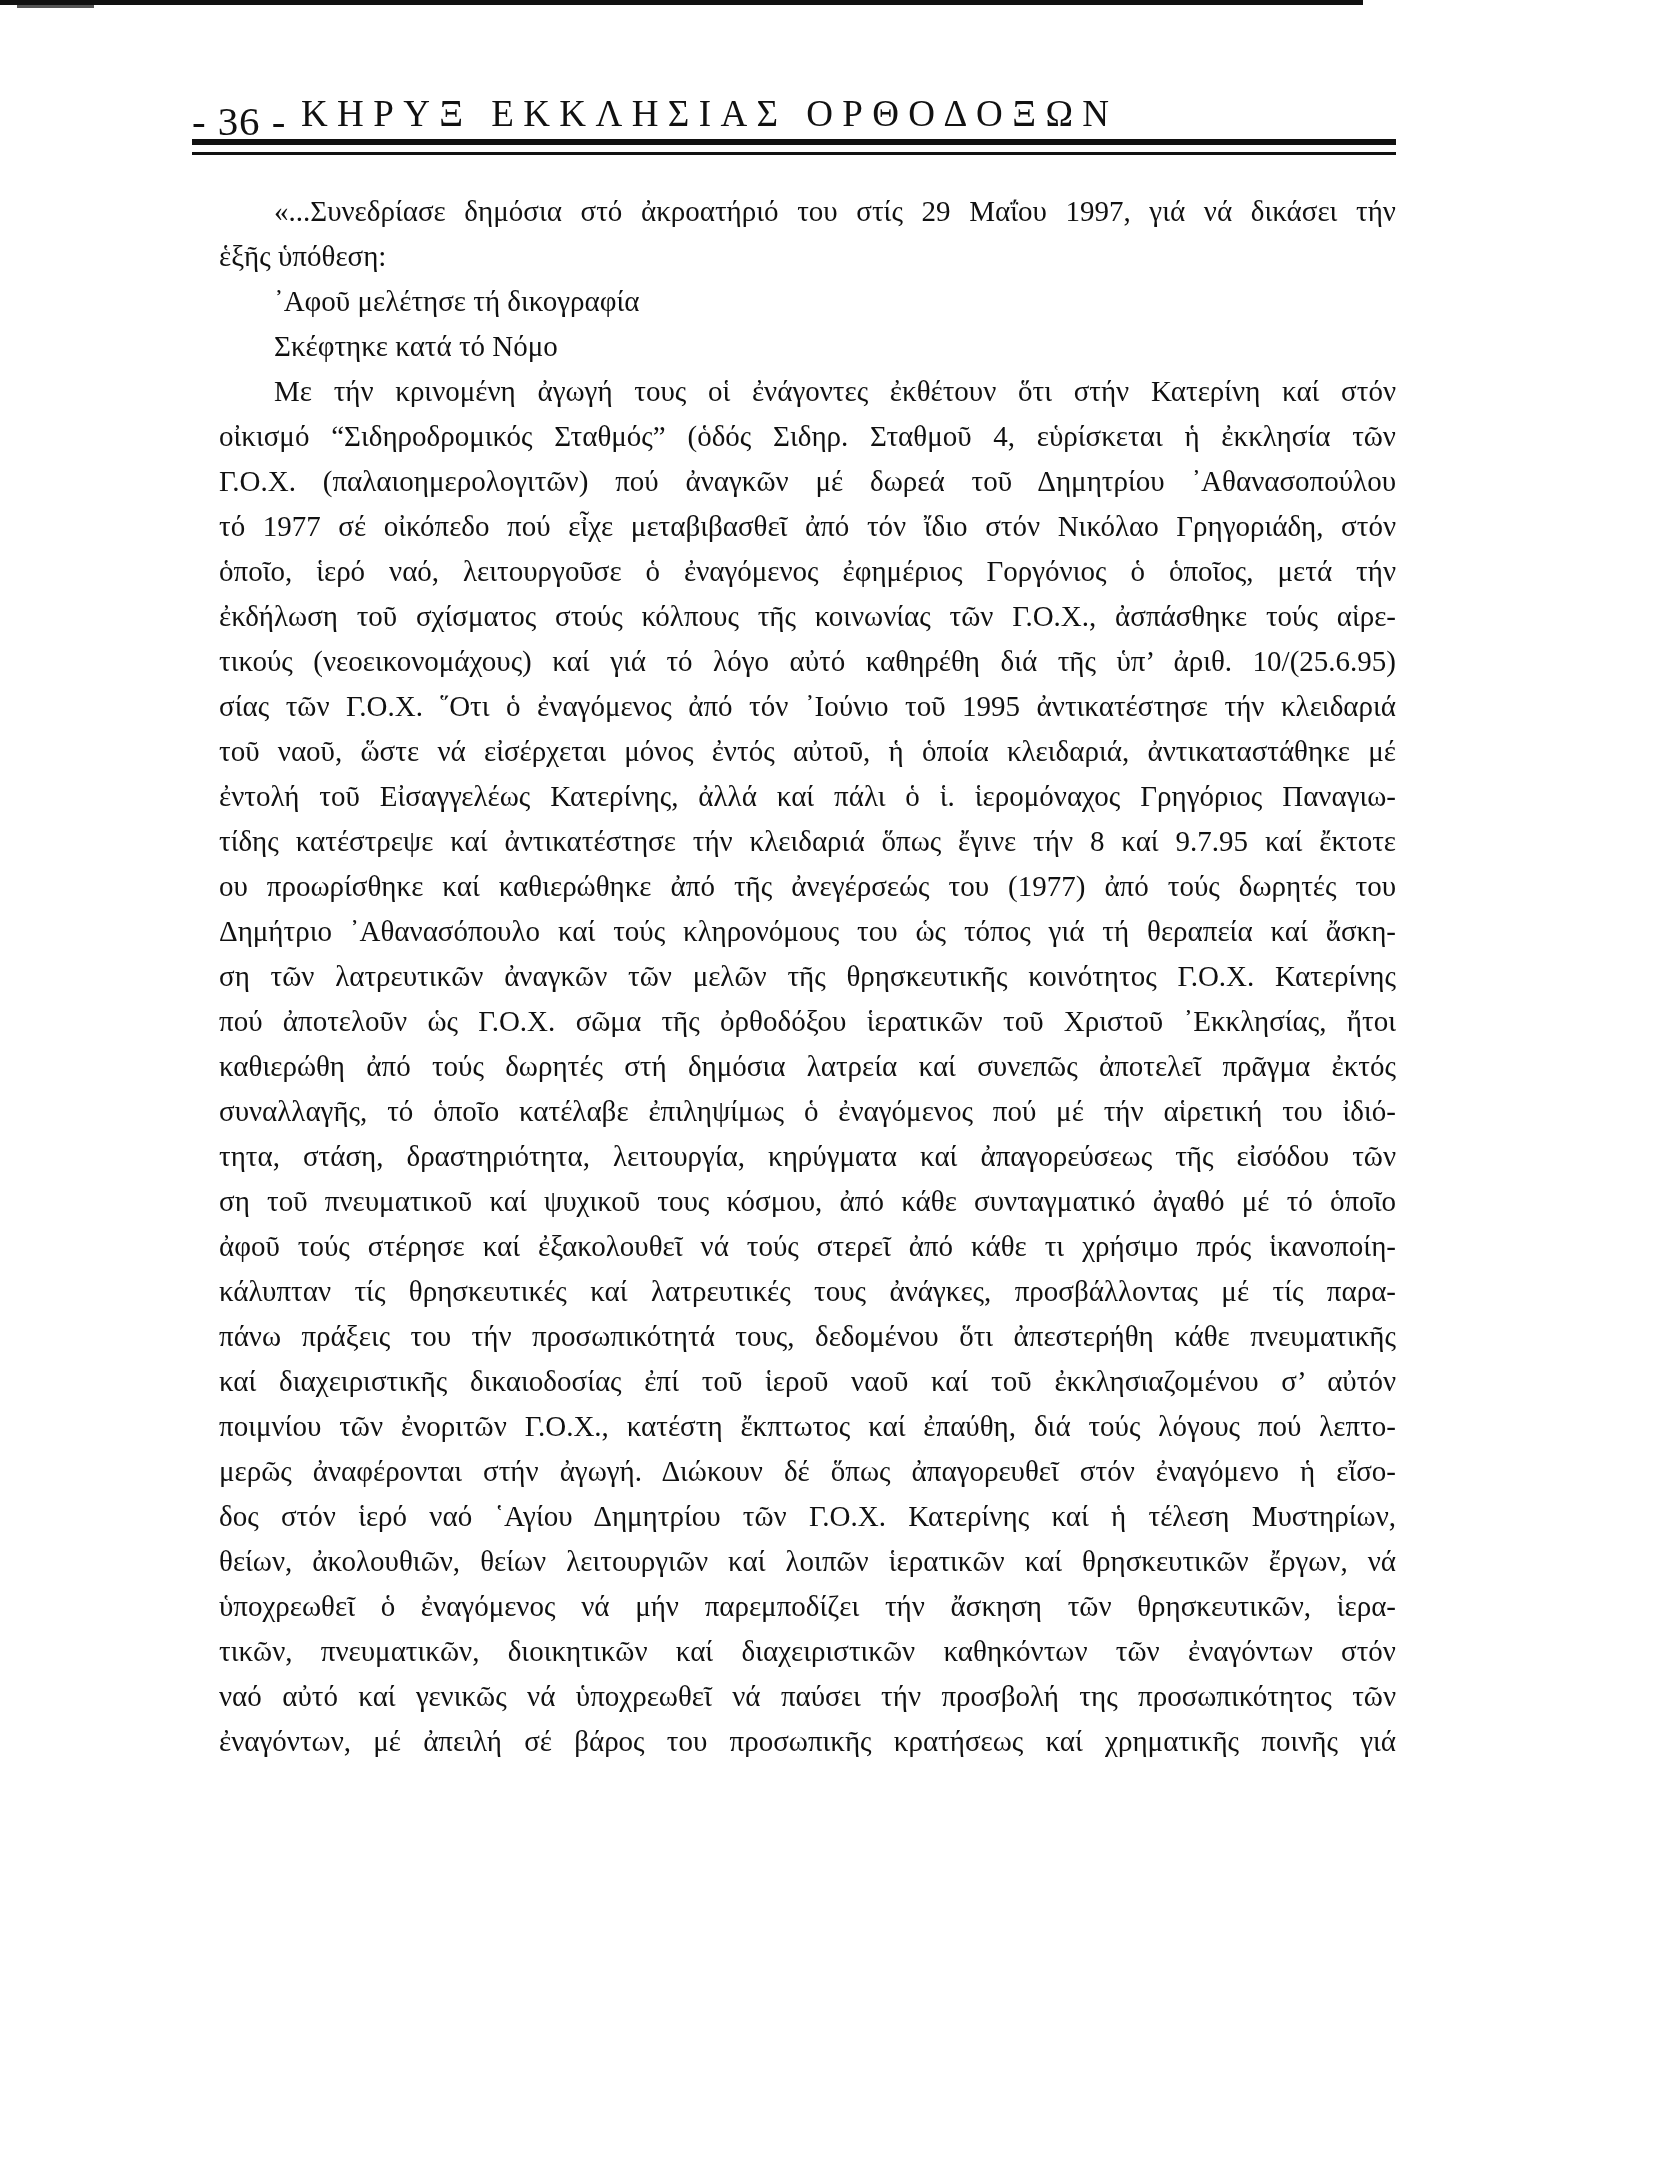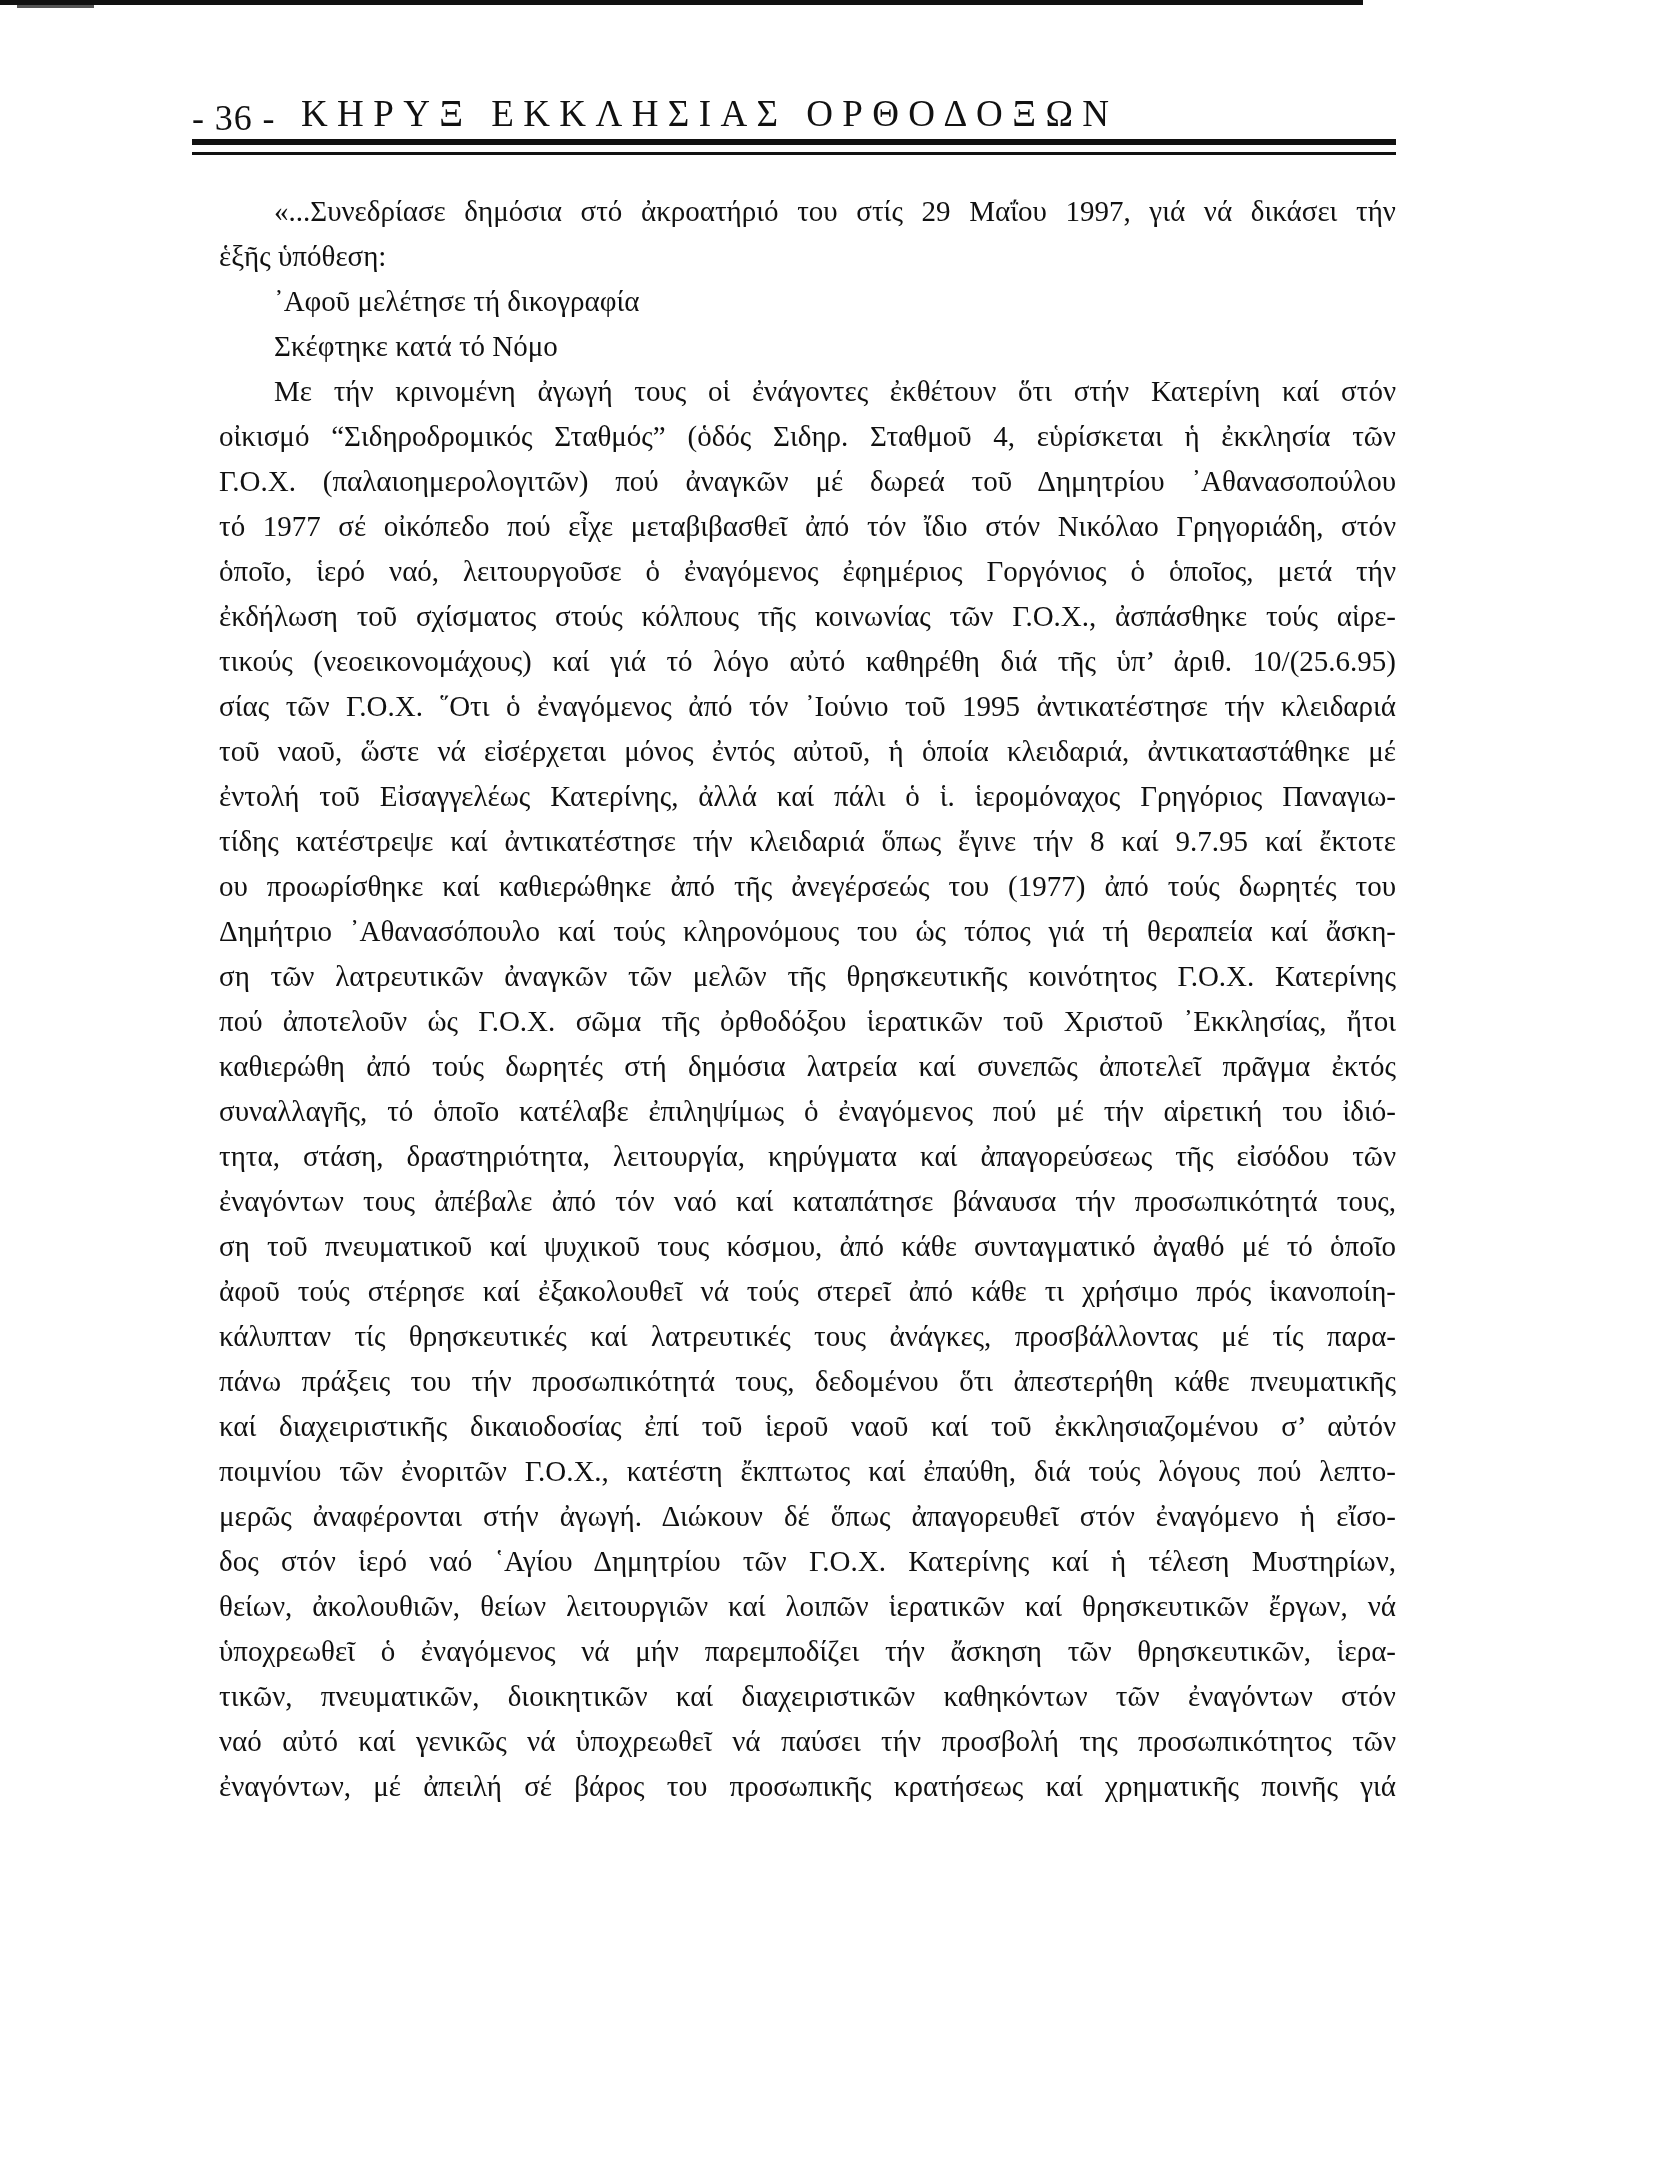--- a/index.html
+++ b/index.html
@@ -1,20 +1,20 @@
 <!DOCTYPE html>
 <html style="font-size:13.6px"><head>
 <meta charset="utf-8">
 <style>
   html, body { margin: 0; padding: 0; background: #ffffff; }
   body { width: 1678px; height: 2181px; position: relative; overflow: hidden; font-family: "Liberation Serif", "DejaVu Serif", serif; color: #111; }
   .scan-top { position: absolute; left: 0; top: 0; width: 1363px; height: 5.1px; background: #111; }
   .scan-top2 { position: absolute; left: 17px; top: 5.1px; width: 77px; height: 3.4px; background: #555; }
   .header { position: absolute; left: 192px; top: 92px; width: 1193px; height: 51px; }
-  .page-num { position: absolute; left: 0; top: 5.1px; font-size: 36px; letter-spacing: 0.9px; }
+  .page-num { position: absolute; left: 0; top: 5.1px; font-size: 41px; letter-spacing: 0.9px; }
   .running-title { position: absolute; left: 109px; top: 0; font-size: 37px; letter-spacing: 9.4px; white-space: nowrap; }
   .rule-thick { position: absolute; left: 192px; top: 139px; width: 1204px; height: 6px; background: #111; }
   .rule-thin { position: absolute; left: 192px; top: 152px; width: 1204px; height: 2.6px; background: #111; }
   .body-text { position: absolute; left: 192px; top: 189px; width: 1204px; }
   .line { height: 45px; line-height: 45px; font-size: 29px; white-space: nowrap; text-align: justify; text-align-last: justify; overflow: hidden; margin-left: 27px; }
   .line.indent { padding-left: 55px; }
   .line.last { text-align-last: left; }
 </style>
 </head>
 <body>
@@ -45,21 +45,20 @@
     <div class="line">τοῦ ναοῦ, ὥστε νά εἰσέρχεται μόνος ἐντός αὐτοῦ, ἡ ὁποία κλειδαριά, ἀντικαταστάθηκε μέ</div>
     <div class="line">ἐντολή τοῦ Εἰσαγγελέως Κατερίνης, ἀλλά καί πάλι ὁ ἱ. ἱερομόναχος Γρηγόριος Παναγιω-</div>
     <div class="line">τίδης κατέστρεψε καί ἀντικατέστησε τήν κλειδαριά ὅπως ἔγινε τήν 8 καί 9.7.95 καί ἔκτοτε</div>
     <div class="line">ου προωρίσθηκε καί καθιερώθηκε ἀπό τῆς ἀνεγέρσεώς του (1977) ἀπό τούς δωρητές του</div>
     <div class="line">Δημήτριο ᾿Αθανασόπουλο καί τούς κληρονόμους του ὡς τόπος γιά τή θεραπεία καί ἄσκη-</div>
     <div class="line">ση τῶν λατρευτικῶν ἀναγκῶν τῶν μελῶν τῆς θρησκευτικῆς κοινότητος Γ.Ο.Χ. Κατερίνης</div>
     <div class="line">πού ἀποτελοῦν ὡς Γ.Ο.Χ. σῶμα τῆς ὀρθοδόξου ἱερατικῶν τοῦ Χριστοῦ ᾿Εκκλησίας, ἤτοι</div>
     <div class="line">καθιερώθη ἀπό τούς δωρητές στή δημόσια λατρεία καί συνεπῶς ἀποτελεῖ πρᾶγμα ἐκτός</div>
     <div class="line">συναλλαγῆς, τό ὁποῖο κατέλαβε ἐπιληψίμως ὁ ἐναγόμενος πού μέ τήν αἱρετική του ἰδιό-</div>
     <div class="line">τητα, στάση, δραστηριότητα, λειτουργία, κηρύγματα καί ἀπαγορεύσεως τῆς εἰσόδου τῶν</div>
-    <div class="line">ἐναγόντων τους ἀπέβαλε ἀπό τόν ναό καί καταπάτησε βάναυσα τήν προσωπικότητά τους,</div>
     <div class="line">ση τοῦ πνευματικοῦ καί ψυχικοῦ τους κόσμου, ἀπό κάθε συνταγματικό ἀγαθό μέ τό ὁποῖο</div>
     <div class="line">ἀφοῦ τούς στέρησε καί ἐξακολουθεῖ νά τούς στερεῖ ἀπό κάθε τι χρήσιμο πρός ἱκανοποίη-</div>
     <div class="line">κάλυπταν τίς θρησκευτικές καί λατρευτικές τους ἀνάγκες, προσβάλλοντας μέ τίς παρα-</div>
     <div class="line">πάνω πράξεις του τήν προσωπικότητά τους, δεδομένου ὅτι ἀπεστερήθη κάθε πνευματικῆς</div>
     <div class="line">καί διαχειριστικῆς δικαιοδοσίας ἐπί τοῦ ἱεροῦ ναοῦ καί τοῦ ἐκκλησιαζομένου σ’ αὐτόν</div>
     <div class="line">ποιμνίου τῶν ἐνοριτῶν Γ.Ο.Χ., κατέστη ἔκπτωτος καί ἐπαύθη, διά τούς λόγους πού λεπτο-</div>
     <div class="line">μερῶς ἀναφέρονται στήν ἀγωγή. Διώκουν δέ ὅπως ἀπαγορευθεῖ στόν ἐναγόμενο ἡ εἴσο-</div>
     <div class="line">δος στόν ἱερό ναό ῾Αγίου Δημητρίου τῶν Γ.Ο.Χ. Κατερίνης καί ἡ τέλεση Μυστηρίων,</div>
     <div class="line">θείων, ἀκολουθιῶν, θείων λειτουργιῶν καί λοιπῶν ἱερατικῶν καί θρησκευτικῶν ἔργων, νά</div>
     <div class="line">ὑποχρεωθεῖ ὁ ἐναγόμενος νά μήν παρεμποδίζει τήν ἄσκηση τῶν θρησκευτικῶν, ἱερα-</div>

